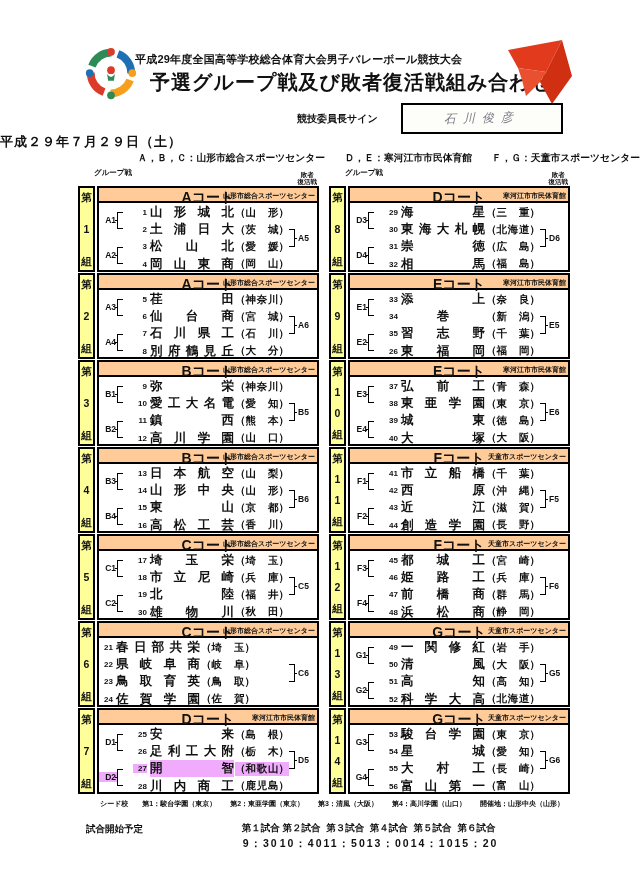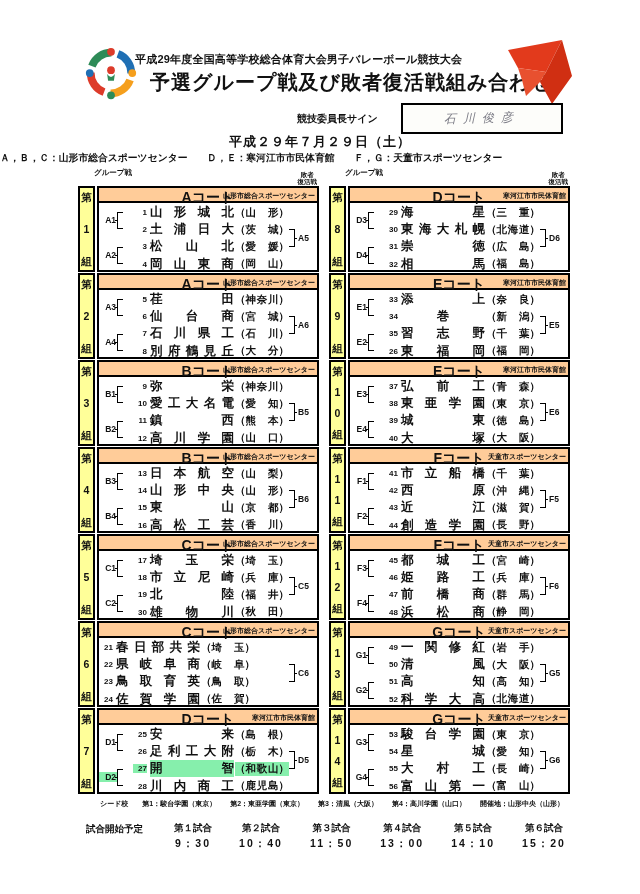--- a/index.html
+++ b/index.html
@@ -10,22 +10,22 @@
   
   .logo{left:82px;top:44px;width:58px;height:60px;}
   .title1{left:135px;top:52px;font-size:11px;font-weight:bold;letter-spacing:0.2px;white-space:nowrap;}
   .title2{left:150px;top:69px;font-size:20px;font-weight:bold;letter-spacing:1px;white-space:nowrap;}
   .arrow-logo{left:506px;top:38px;width:70px;height:72px;}
   .sign-label{left:297px;top:112px;font-size:10px;font-weight:bold;}
   .sign-box{left:401px;top:103px;width:158px;height:27px;border:2px solid #000;background:#fdfdfa;
             display:flex;align-items:center;justify-content:center;}
   .sign-text{font-family:"Liberation Serif",serif;font-style:italic;font-size:12px;color:#7b7b85;
              letter-spacing:7px;transform:rotate(-1.5deg);}
-  .date-line{left:0;top:133px;width:640px;text-align:center;font-size:13px;font-weight:bold;letter-spacing:1px;}
-  .venue-line{left:0;top:152px;width:640px;text-align:left;font-size:9.8px;font-weight:bold;}
+  .date-line{left:0;top:133px;width:640px;font-size:13px;font-weight:bold;letter-spacing:1px;}
+  .venue-line{left:0;top:152px;width:640px;text-align:right;font-size:9.8px;font-weight:bold;}
 
   
   .cols{left:78px;top:169px;width:492px;display:flex;gap:10px;}
   .col{width:241px;}
   .colhead{height:17px;position:relative;}
   .colhead .glab{position:absolute;left:16px;bottom:8px;font-size:7.5px;font-weight:bold;}
   .colhead .rlab{position:absolute;right:2px;bottom:0;font-size:6.5px;font-weight:bold;text-align:center;line-height:1.05;}
 
   
   .group{display:flex;height:86px;margin-bottom:1px;}
@@ -48,27 +48,27 @@
   .tname{width:84px;flex:none;font-size:12.5px;font-weight:bold;}
   .tpref{display:flex;align-items:center;margin-left:1px;font-weight:bold;}
   .paren{font-size:10.5px;}
   .prefin{width:33px;font-size:10.5px;}
   .spread{display:inline-flex;justify-content:space-between;}
   .spread.single{justify-content:center;}
   .rcol{width:28px;flex:none;display:flex;align-items:center;}
   .bracket-right{width:6px;height:17.5px;box-sizing:border-box;border:1px solid #000;border-left:none;position:relative;}
   .bracket-right::after{content:"";position:absolute;right:-3px;top:50%;width:3px;border-top:1px solid #000;}
   .rvlabel{font-size:8.5px;font-weight:bold;margin-left:3px;}
-  .hl{background:#86efac;}
+  .hl{background:#f0abfc;}
 
   
   .seed-line{left:100px;top:799px;width:470px;font-size:7px;font-weight:bold;white-space:nowrap;}
   .sched{left:86px;top:822px;width:480px;display:flex;}
   .sched-label{font-size:9.5px;font-weight:bold;width:88px;flex:none;padding-top:1px;}
-  .sched-cols{flex:1;display:flex;justify-content:space-between;}
+  .sched-cols{flex:1;display:flex;justify-content:center;}
   .sched-col{text-align:center;}
   .sched-col .sl{font-size:9.5px;font-weight:bold;}
   .sched-col .st{font-size:10.5px;font-weight:bold;letter-spacing:2px;margin-top:2px;}
 </style>
 </head>
 <body>
 
 <svg class="abs logo" viewBox="0 0 60 62">
   <circle cx="30" cy="30" r="21" fill="none" stroke="#2e8b57" stroke-width="8" stroke-dasharray="26 107" transform="rotate(-160 30 30)"></circle>
   <circle cx="30" cy="30" r="21" fill="none" stroke="#1f6fb4" stroke-width="8" stroke-dasharray="26 107" transform="rotate(-70 30 30)"></circle>

